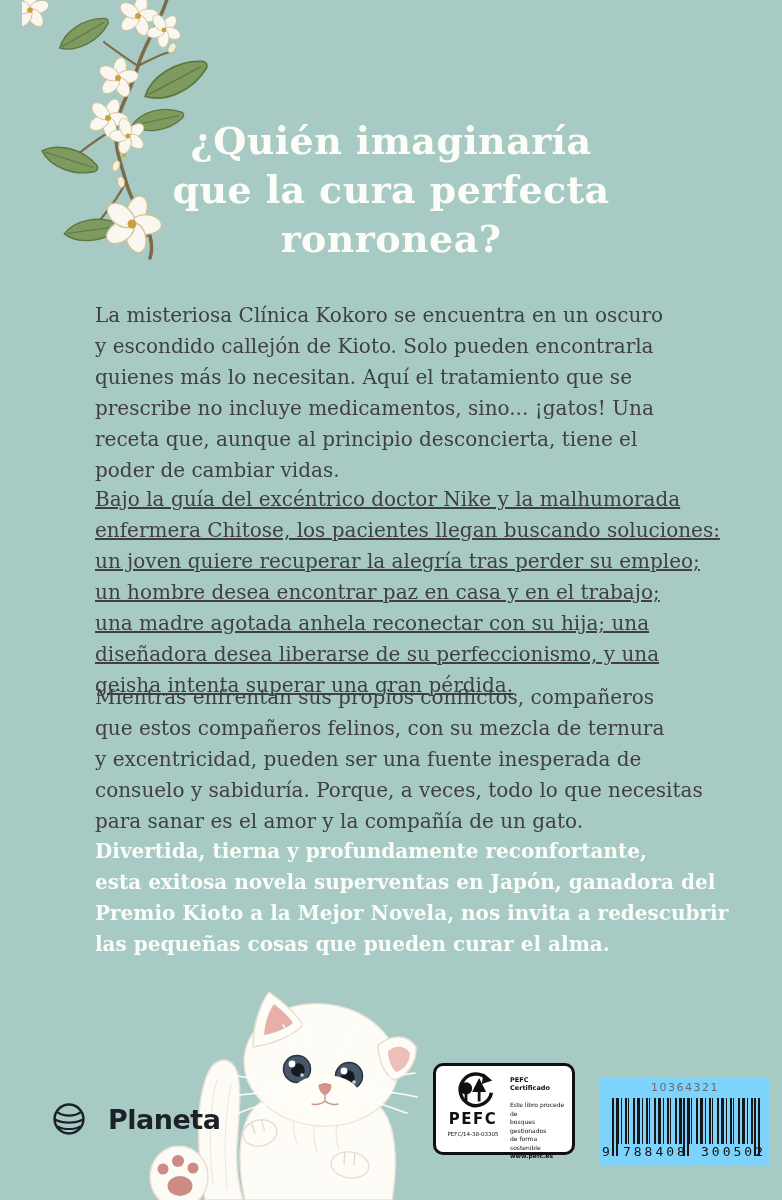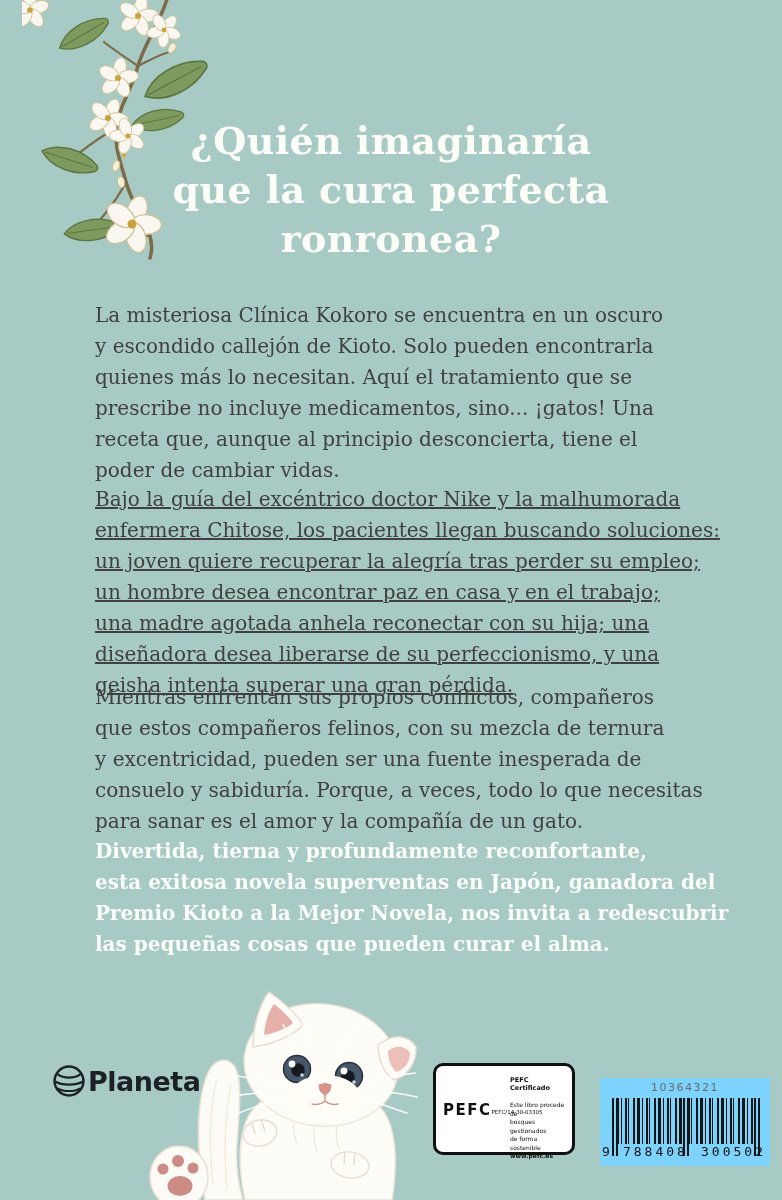--- a/index.html
+++ b/index.html
@@ -24,34 +24,34 @@
   .para.p1 { top:300px; }
   .para.p2 { top:484px;text-decoration:underline; }
   .para.p3 { top:682px; }
   .para.highlight { top:836px; font-weight:700; color:#fbfdf8; }
 
   
   .flower { position:absolute; left:22px; top:-4px; width:195px; height:266px; }
   .kitten { position:absolute; left:145px; top:985px; width:295px; height:215px; }
 
   
-  .planeta { position:absolute; left:52px; top:1064px; display:flex; align-items:center; gap:2px; }
+  .planeta { position:absolute; left:52px; top:1102px; display:flex; align-items:center; gap:22px; }
   .planeta-word {
     font-family:"DejaVu Sans", sans-serif; font-weight:700;
     font-size:27px; color:#1c2127; letter-spacing:-0.5px;
   }
 
   
   .pefc-box {
     position:absolute; left:433px; top:1063px; width:142px; height:92px;
     background:#ffffff; border:3px solid #101010; border-radius:10px;
     box-sizing:border-box; display:flex; padding:5px 6px 4px 7px; gap:7px;
     font-family:"DejaVu Sans", sans-serif; color:#101010;
   }
-  .pefc-left { width:60px; display:flex; align-items:center; }
+  .pefc-left { width:60px; display:flex; flex-direction:column; align-items:center; }
   .pefc-brand { font-weight:700; font-size:15px; letter-spacing:1.5px; line-height:1; margin-top:1px; }
   .pefc-license { font-size:5.5px; margin-top:4px; white-space:nowrap; }
   .pefc-right { flex:1; display:flex; flex-direction:column; }
   .pefc-title { font-size:6.5px; font-weight:700; margin-top:5px; }
   .pefc-text  { font-size:6px; line-height:8.5px; margin-top:9px; white-space:pre-line; }
   .pefc-url   { font-size:6px; font-weight:700; margin-top:auto; margin-bottom:5px; }
 
   
   .barcode-label { position:absolute; left:600px; top:1078px; width:170px; height:88px; background:#7dd3fc; }
   .barcode-top {

